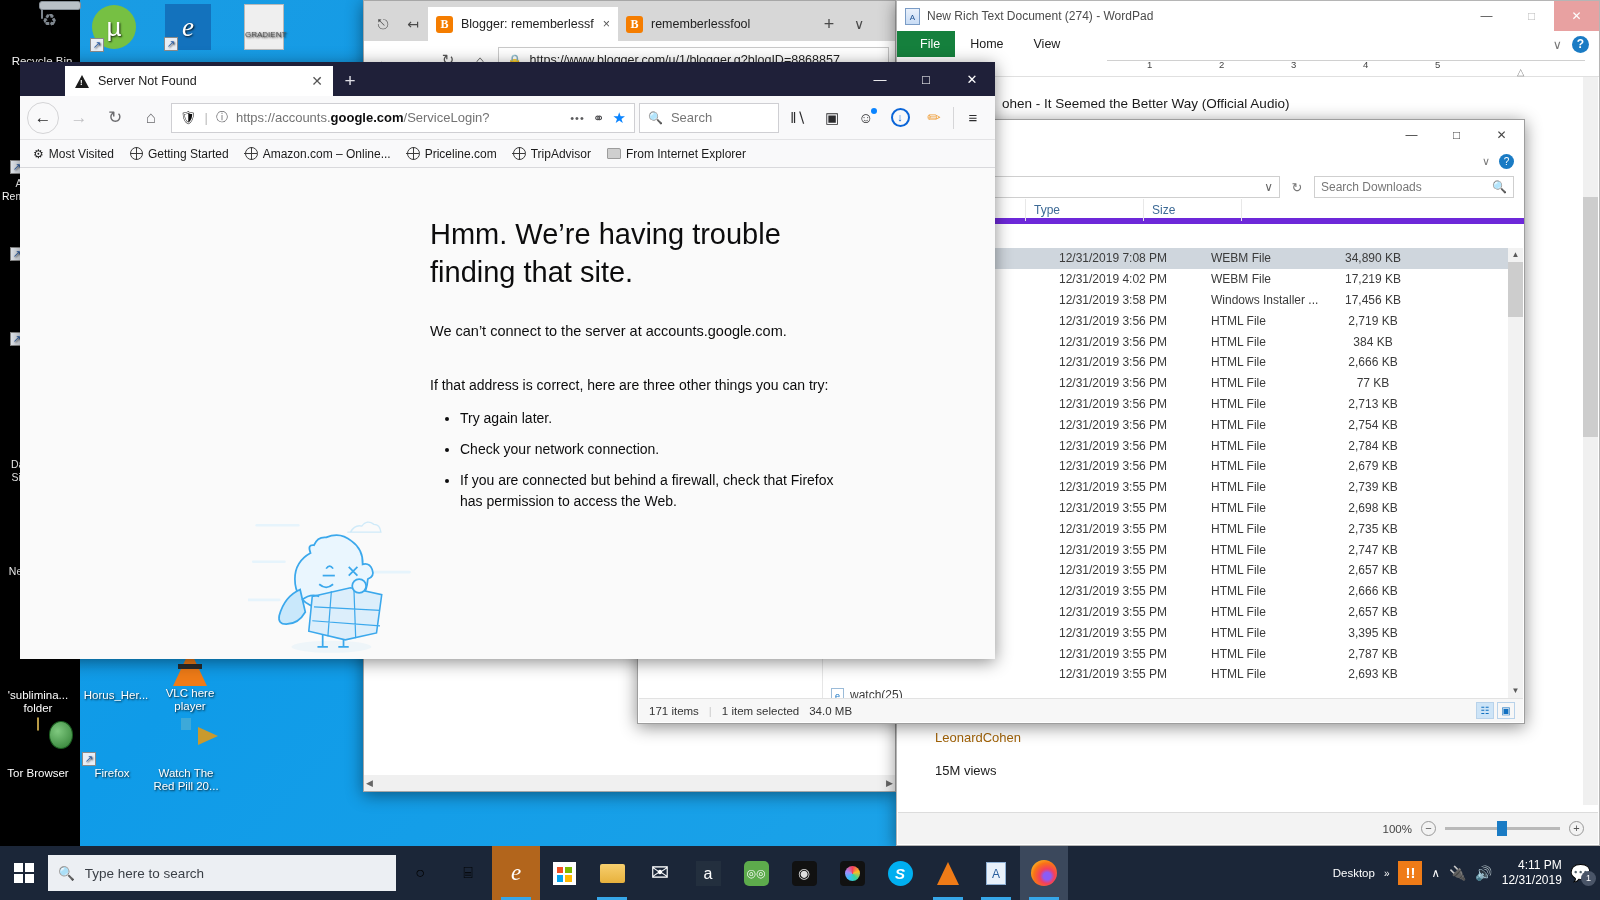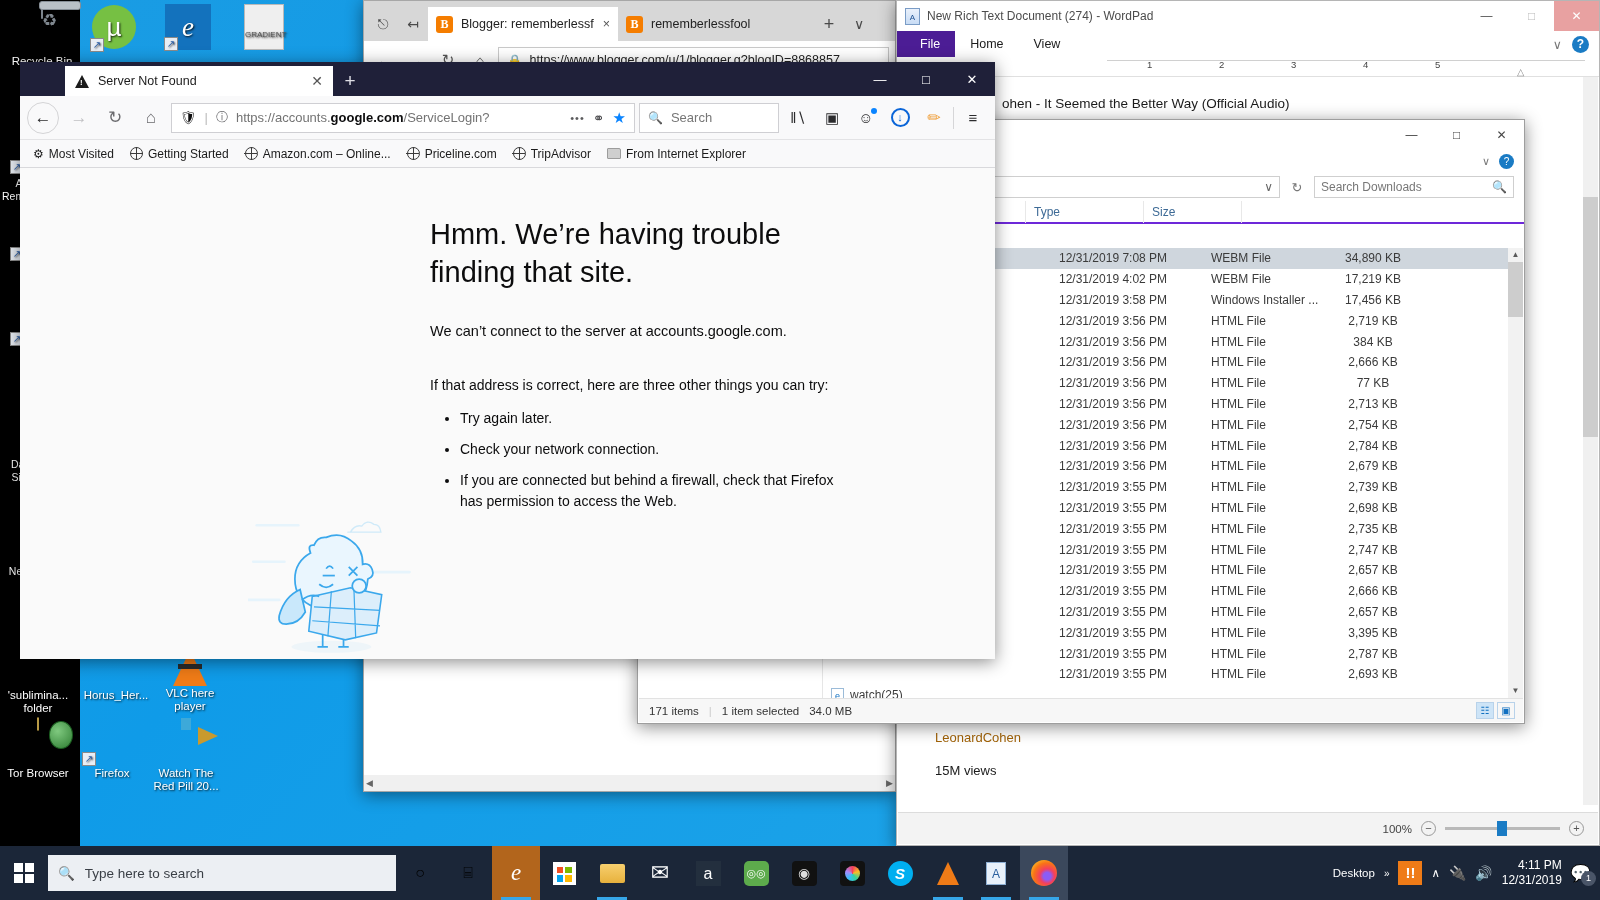--- a/index.html
+++ b/index.html
@@ -134,21 +134,21 @@
 
   
   #wordpad { left: 896px; top: 0; width: 704px; height: 846px; z-index: 20; border:1px solid #b5b5b5;}
   #wp-title { height: 30px; display:flex; align-items:center; padding-left:8px; gap:7px; font-size:12px; color:#4c4c4c;}
   .wp-doc-ic{width:15px;height:17px;background:linear-gradient(#eaf1fb,#c8dcf5);border:1px solid #7a9cc6;position:relative;font-size:8px;color:#1c4f8f;text-align:center;line-height:17px;}
   #wp-winbtns{margin-left:auto;display:flex;height:30px;}
   .wp-wb{width:45px;height:30px;display:flex;align-items:center;justify-content:center;color:#555;font-size:12px;}
   .wp-wb.close{background:#e8a1a1;color:#fff;}
   #wp-ribbon{height:26px;display:flex;align-items:stretch;font-size:12.5px;}
   .wp-tab{padding:0 15px;display:flex;align-items:center;color:#1b1b1b;}
-  .wp-tab.file{background:#4c1d95;color:#fff;padding-left:23px;}
+  .wp-tab.file{background:#15803d;color:#fff;padding-left:23px;}
   #wp-ribbon-right{margin-left:auto;display:flex;align-items:center;gap:10px;padding-right:10px;color:#777;}
   .help-ic{width:17px;height:17px;border-radius:50%;background:#1a7bc4;color:#fff;font-size:12px;font-weight:bold;text-align:center;line-height:17px;}
   #wp-ruler{height:20px;background:#fff;border-bottom:1px solid #e0e0e0;position:relative;font-size:9.5px;color:#444;}
   #wp-ruler .band{position:absolute;left:210px;right:14px;top:3px;height:13px;border-top:1px solid #d0d0d0;}
   .rtick{position:absolute;top:2px;}
   #wp-page{position:absolute;left:1px;top:76px;right:16px;bottom:40px;background:#fff;overflow:hidden;}
   #wp-vscroll{position:absolute;right:1px;top:76px;bottom:40px;width:15px;background:#f0f0f0;}
   #wp-vscroll .thumb{position:absolute;left:0;top:120px;width:15px;height:240px;background:#cdcdcd;}
   #wp-status{position:absolute;left:1px;right:1px;bottom:1px;height:32px;background:#f3f3f3;border-top:1px solid #dcdcdc;display:flex;align-items:center;justify-content:flex-end;gap:9px;padding-right:14px;font-size:11.5px;color:#444;}
   #wp-zoomtrack{width:115px;height:3px;background:#b9b9b9;position:relative;}
@@ -158,21 +158,21 @@
   
   #explorer { left: 637px; top: 119px; width: 888px; height: 605px; z-index: 30; border:1px solid #9e9e9e;}
   #fe-title{height:30px;display:flex;align-items:center;padding-left:12px;font-size:12px;color:#3b3b3b;}
   #fe-winbtns{margin-left:auto;display:flex;}
   .fe-wb{width:45px;height:30px;display:flex;align-items:center;justify-content:center;color:#444;font-size:12px;}
   #fe-ribbonrow{height:22px;display:flex;align-items:center;justify-content:flex-end;gap:9px;padding-right:10px;color:#777;font-size:11px;}
   #fe-addr{height:30px;display:flex;align-items:center;gap:6px;padding:0 10px;}
   .fe-navb{width:22px;height:22px;display:flex;align-items:center;justify-content:center;color:#777;font-size:13px;}
   #fe-crumb{flex:1;height:22px;border:1px solid #cfcfcf;display:flex;align-items:center;gap:5px;padding:0 6px;font-size:12px;color:#1b1b1b;background:#fff;}
   #fe-search{width:200px;height:22px;border:1px solid #cfcfcf;display:flex;align-items:center;justify-content:space-between;padding:0 6px;font-size:12px;color:#777;background:#fff;}
-  #fe-cols{height:22px;display:flex;align-items:center;border-bottom:2px solid #6d28d9;font-size:12px;color:#3d6a96;}
+  #fe-cols{height:22px;display:flex;align-items:center;border-bottom:6px solid #6d28d9;font-size:12px;color:#3d6a96;}
   .fe-col{padding-left:8px;border-right:1px solid #e8e8e8;height:22px;line-height:22px;overflow:hidden;}
   #fe-main{position:absolute;left:1px;right:1px;top:128px;bottom:25px;display:flex;}
   #fe-tree{width:184px;border-right:1px solid #e6e6e6;overflow:hidden;font-size:12.5px;padding-top:4px;background:#fff;}
   #fe-list{flex:1;overflow:hidden;position:relative;background:#fff;}
   .fe-row{height:20.8px;display:flex;align-items:center;font-size:12px;color:#3b3b3b;}
   .fe-row.sel{background:#cfd6dd;}
   .c-name{width:236px;display:flex;align-items:center;gap:6px;padding-left:8px;overflow:hidden;white-space:nowrap;}
   .c-date{width:152px;}
   .c-type{width:118px;}
   .c-size{width:98px;text-align:center;padding-right:10px;}

